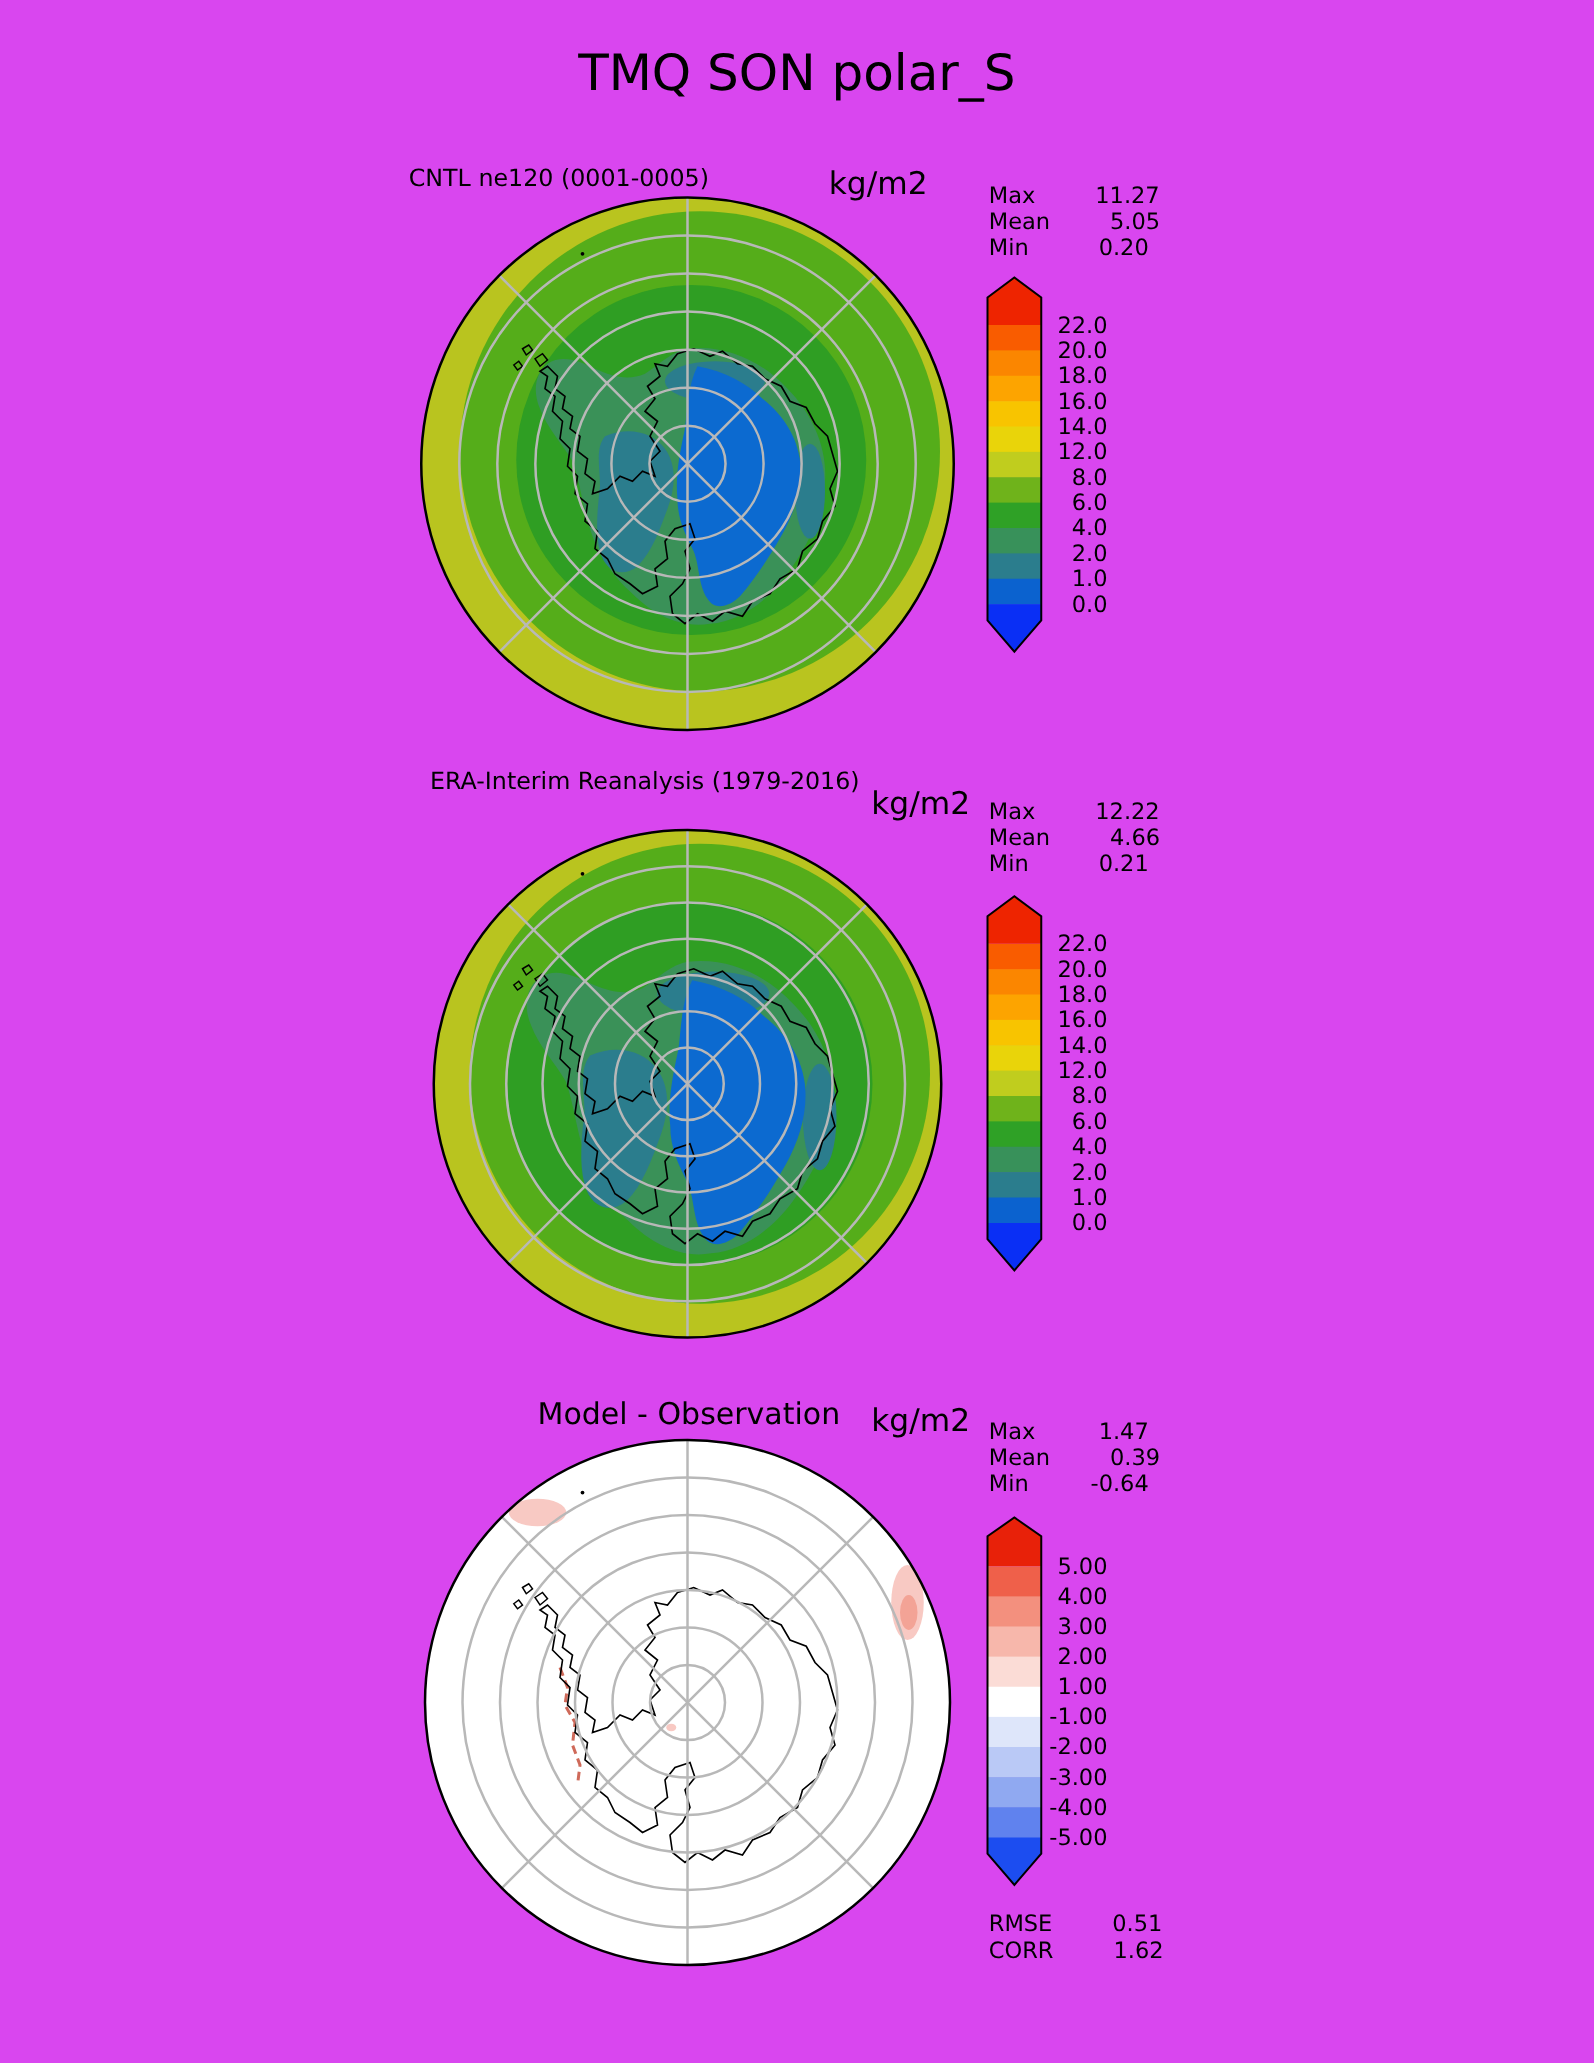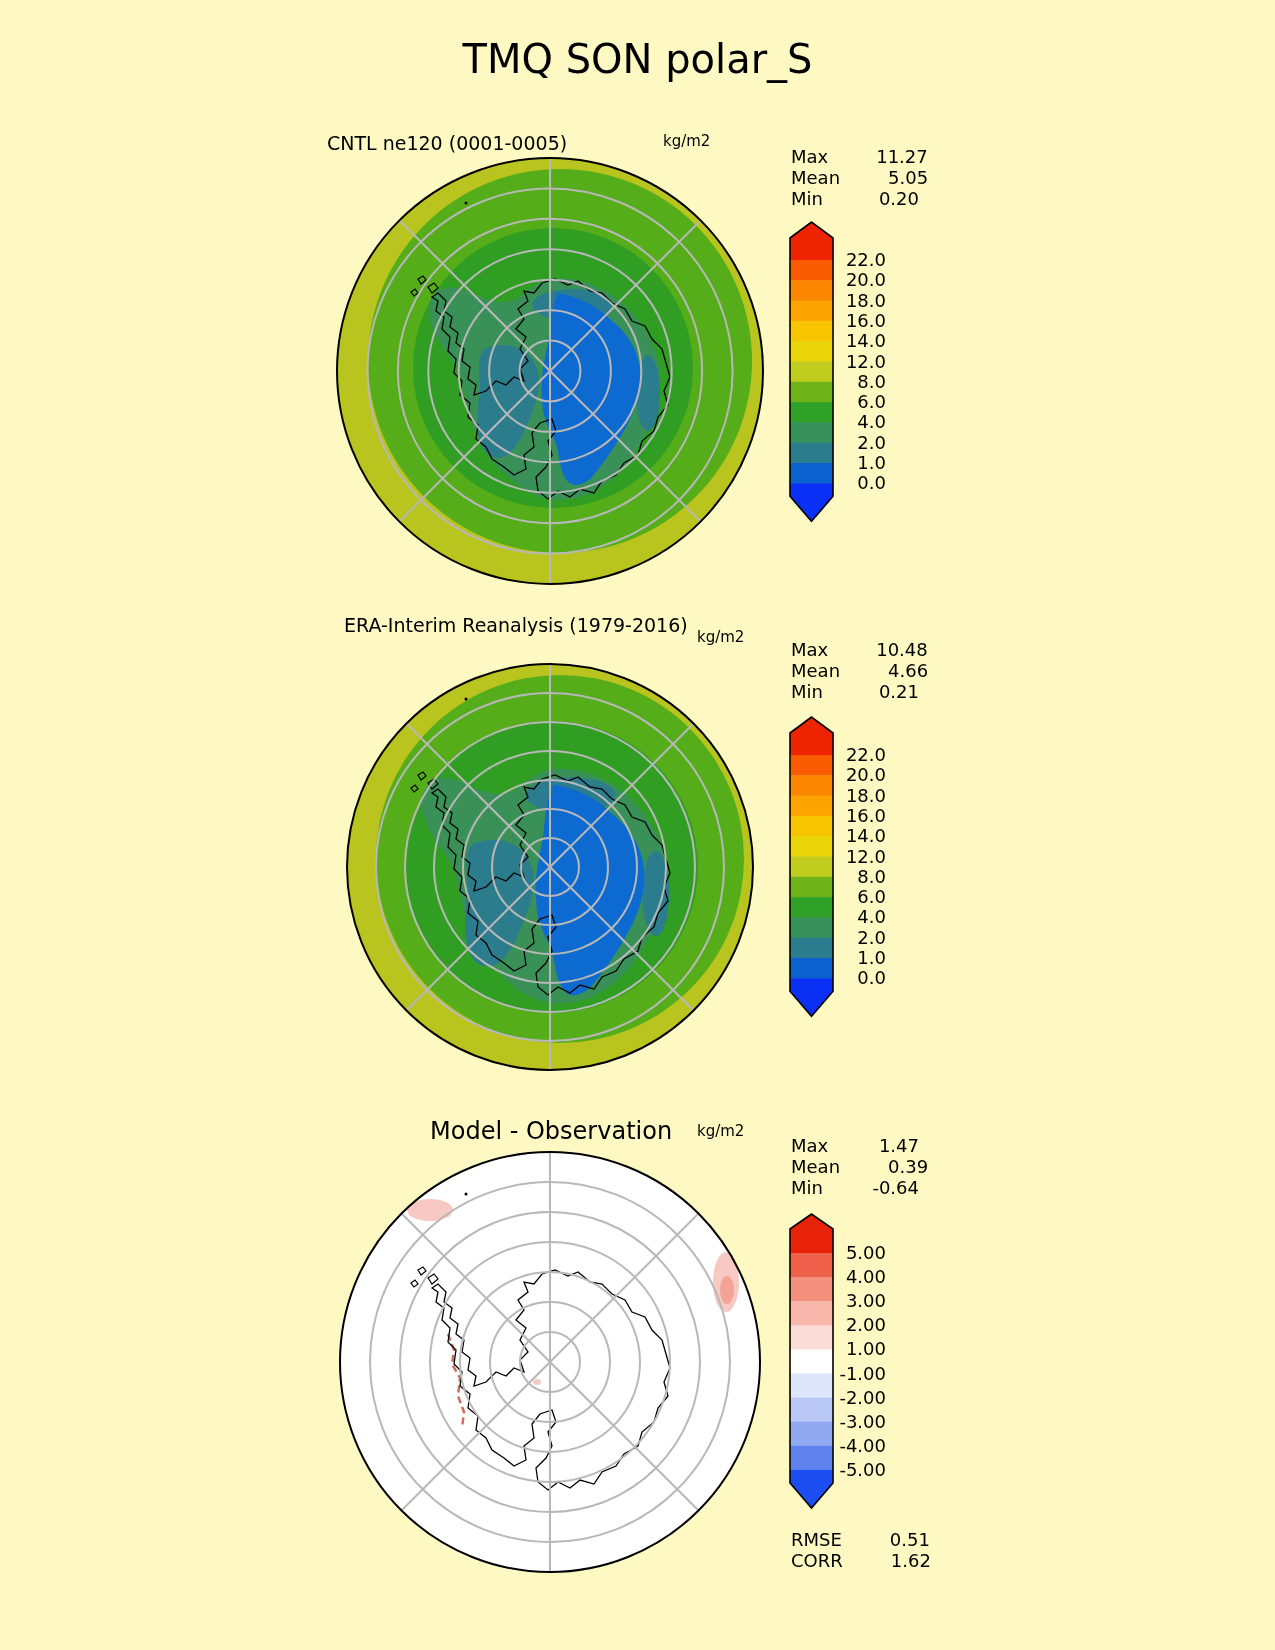--- a/index.html
+++ b/index.html
@@ -1,22 +1,22 @@
 <!DOCTYPE html>
 <html><head>
 <meta charset="utf-8">
 <style>
   html,body{margin:0;padding:0;background:#ffffff;}
-  #canvas{position:relative;width:1275px;height:1650px;background:#fef9c3;overflow:hidden;
+  #canvas{position:relative;width:1275px;height:1650px;background:#d946ef;overflow:hidden;
           font-family:"DejaVu Sans","Liberation Sans",sans-serif;color:#000;}
   .abs{position:absolute;}
   #main-title{left:0;top:36px;width:1275px;text-align:center;font-size:40px;}
   .panel-title{font-size:19px;white-space:nowrap;}
   .panel-title.big{font-size:24px;text-align:center;}
-  .units{font-size:15px;white-space:nowrap;}
+  .units{font-size:25px;white-space:nowrap;}
   .stats{width:128px;font-size:18px;line-height:21px;}
   .stats .row{display:flex;justify-content:space-between;gap:48px;}
   .stats .row span{white-space:nowrap;}
   svg{position:absolute;overflow:visible;}
   text.cb-label{font-size:18px;font-family:"DejaVu Sans","Liberation Sans",sans-serif;}
 </style>
 </head>
 <body>
 
 <div id="canvas">
@@ -70,21 +70,21 @@
         <line x1="150.61443" y1="-150.61443" x2="-150.61443" y2="150.61443" stroke="#b8b8b8" stroke-width="2"></line>
       </g>
     <circle class="boundary" cx="0" cy="0" r="213" fill="none" stroke="#000000" stroke-width="2"></circle>
   </svg>
 
   <div class="abs panel-title" style="left:344px;top:599px;margin-top:15px;">ERA-Interim Reanalysis (1979-2016)</div>
   <div class="abs units" style="left:697px;top:628px;">kg/m2</div>
   <div class="abs stats" style="left:791px;top:639px;">
     <div class="row">
         <span>Max</span>
-        <span>10.48</span>
+        <span>12.22</span>
       </div>
     <div class="row">
         <span>Mean</span>
         <span>4.66</span>
       </div>
     <div class="row">
         <span>Min</span>
         <span>0.21</span>
       </div>
   </div>

